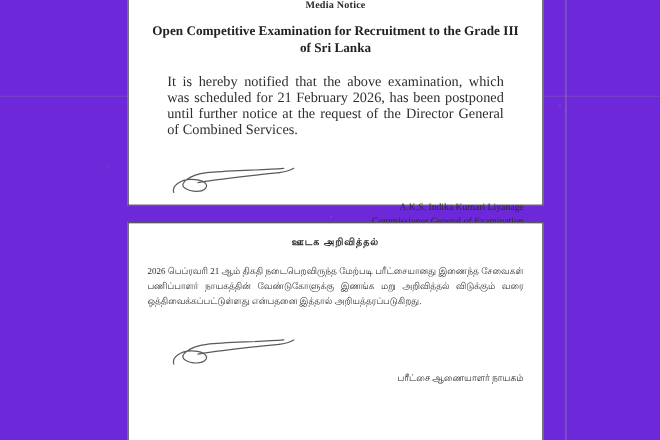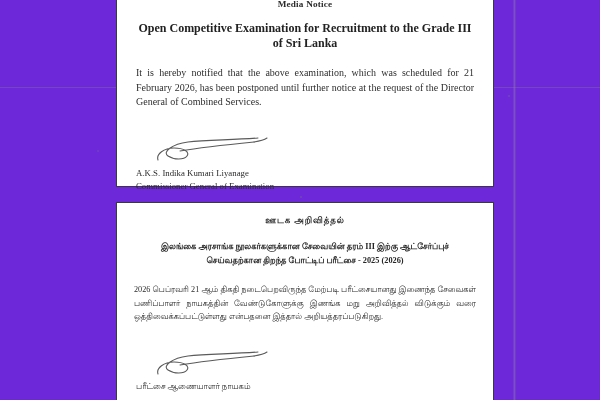--- a/index.html
+++ b/index.html
@@ -83,25 +83,25 @@
   .en-title {
     text-align: center;
     font-size: 12px;
     font-weight: bold;
     color: #222;
     line-height: 15px;
     margin: 0 0 15px 0;
   }
   .en-title .ln { display: block; }
   .en-body {
-    font-size: 10px;
+    font-size: 13px;
     color: #2e2e2e;
     line-height: 14.5px;
     text-align: justify;
-    margin: 0;
+    margin: 16px;
     padding: 0 2px 0 2px;
   }
 
   
   .ta-heading {
     text-align: center;
     font-size: 8.6px;
     font-weight: bold;
     color: #2b2b2b;
     letter-spacing: .9px;
@@ -121,20 +121,21 @@
     color: #2b2b2b;
     line-height: 13.5px;
     text-align: justify;
     margin: 0;
   }
 
   
   .sig-block {
     margin-top: 26px;
     padding-left: 2px;
+    text-align: right;
   }
   .sig-mark {
     height: 30px;
     width: 120px;
     margin-left: 18px;
     margin-bottom: 1px;
     position: relative;
   }
   .sig-mark svg { display: block; }
   .sig-name {
@@ -194,24 +195,20 @@
       </div>
 
     </div>
   </div>
 
   <div class="notice-box" id="notice-box-ta">
     <div class="box-inner">
 
       <div class="ta-heading">ஊடக  அறிவித்தல்</div>
 
-      <div class="ta-title">
-        <span class="ln">இலங்கை அரசாங்க நூலகர்களுக்கான சேவையின் தரம் III இற்கு ஆட்சேர்ப்புச்</span>
-        <span class="ln">செய்வதற்கான திறந்த போட்டிப் பரீட்சை - 2025 (2026)</span>
-      </div>
 
       <p class="ta-body">2026 பெப்ரவரி 21 ஆம் திகதி நடைபெறவிருந்த மேற்படி பரீட்சையானது இணைந்த சேவைகள் பணிப்பாளர் நாயகத்தின் வேண்டுகோளுக்கு இணங்க மறு அறிவித்தல் விடுக்கும் வரை ஒத்திவைக்கப்பட்டுள்ளது என்பதனை இத்தால் அறியத்தரப்படுகிறது.</p>
 
       <div class="sig-block ta-sig">
         <div class="sig-mark">
           <svg width="120" height="30" viewBox="0 0 120 30" xmlns="http://www.w3.org/2000/svg">
             <g fill="none" stroke="#5a5a5a" stroke-width="1.1" stroke-linecap="round">
               <path d="M4 24 C 2 18, 10 12, 20 12 C 30 12, 36 16, 33 20 C 30 24, 20 24, 14 20 C 8 16, 18 8, 34 6 C 52 4, 78 4, 104 2"></path>
               <path d="M26 15 C 44 12, 70 9, 100 6"></path>
               <path d="M100 6 C 106 5, 110 4, 113 2"></path>

